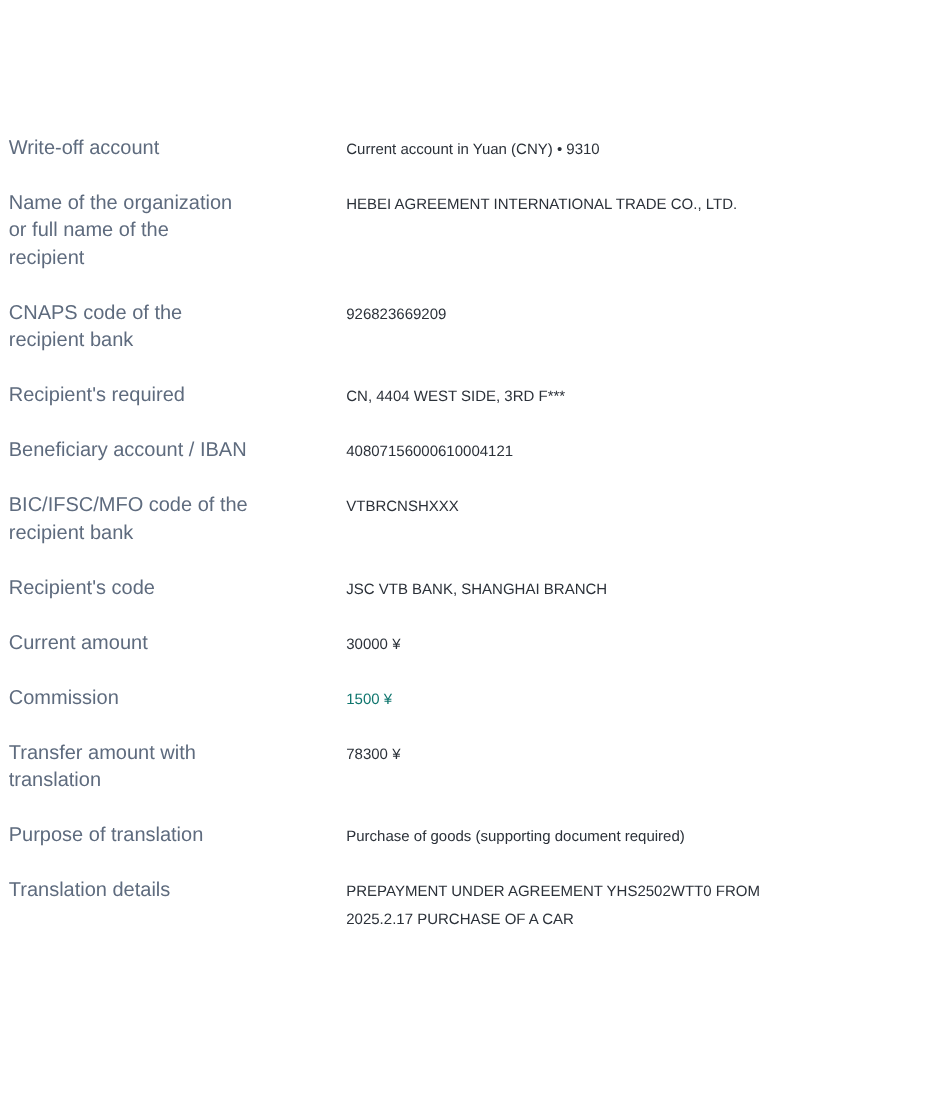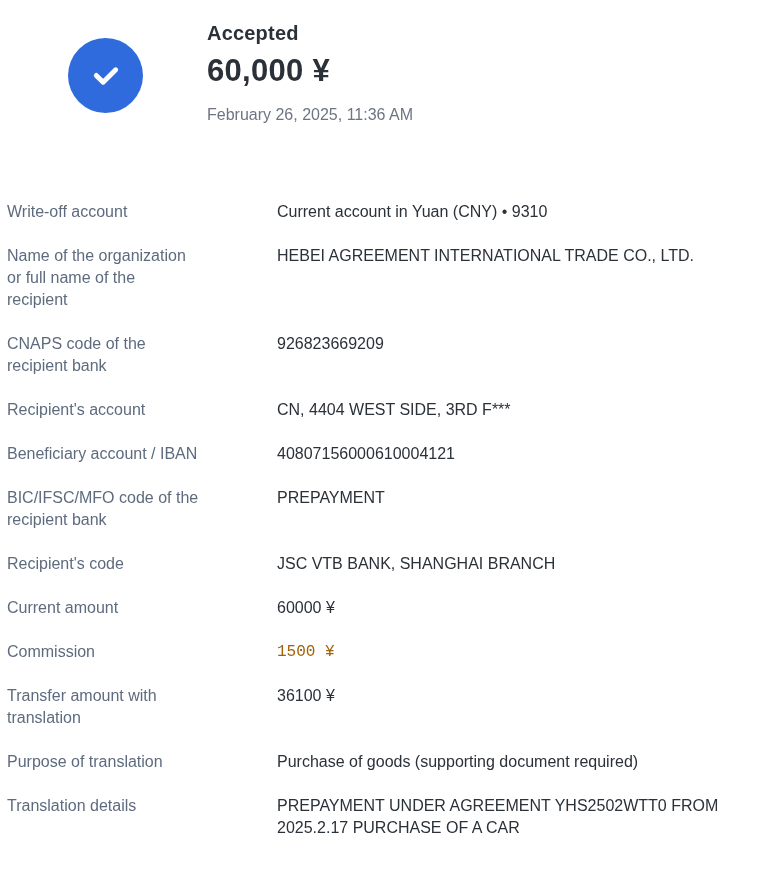--- a/index.html
+++ b/index.html
@@ -55,58 +55,46 @@
   }
   .datetime {
     font-size: 16px;
     line-height: 20px;
     color: #6d7583;
     margin-top: 16px;
   }
 
   
   .details {
-    margin-top: 76px;
+    margin-top: 108px;
     display: grid;
     grid-template-columns: 270px 1fr;
     row-gap: 22px;
     padding: 0 14px 0 7px;
   }
   .detail-row { display: contents; }
   .detail-label {
     font-size: 16px;
     line-height: 22px;
     color: #5e6b7e;
     white-space: pre-line;
     padding-right: 20px;
   }
   .detail-value {
-    font-size: 16px;
+    font-size: 12px;
     line-height: 22px;
     color: #2b3139;
     white-space: pre-line;
   }
 </style>
 </head>
 <body>
 
 <div class="page">
 
-  <div class="header">
-    <div class="success-icon" style="background: rgb(47, 107, 220);">
-      <svg width="40" height="40" viewBox="0 0 28 28" fill="none" aria-hidden="true">
-        <path d="M7.2 13.6 L12 18.4 L20.8 9.6" stroke="#ffffff" stroke-width="3.4" stroke-linecap="round" stroke-linejoin="round"></path>
-      </svg>
-    </div>
-    <div class="header-text">
-      <div class="status-title">Accepted</div>
-      <div class="amount">60,000 ¥</div>
-      <div class="datetime">February 26, 2025, 11:36 AM</div>
-    </div>
-  </div>
 
   <div class="details">
     <div class="detail-row">
       <div class="detail-label">Write-off account</div>
       <div class="detail-value">Current account in Yuan (CNY) • 9310</div>
     </div>
 
     <div class="detail-row">
       <div class="detail-label">Name of the organization
 or full name of the
@@ -114,54 +102,54 @@
       <div class="detail-value">HEBEI AGREEMENT INTERNATIONAL TRADE CO., LTD.</div>
     </div>
 
     <div class="detail-row">
       <div class="detail-label">CNAPS code of the
 recipient bank</div>
       <div class="detail-value">926823669209</div>
     </div>
 
     <div class="detail-row">
-      <div class="detail-label">Recipient's account</div>
+      <div class="detail-label">Recipient's required</div>
       <div class="detail-value">CN, 4404 WEST SIDE, 3RD F***</div>
     </div>
 
     <div class="detail-row">
       <div class="detail-label">Beneficiary account / IBAN</div>
       <div class="detail-value">40807156000610004121</div>
     </div>
 
     <div class="detail-row">
       <div class="detail-label">BIC/IFSC/MFO code of the
 recipient bank</div>
-      <div class="detail-value">PREPAYMENT</div>
+      <div class="detail-value">VTBRCNSHXXX</div>
     </div>
 
     <div class="detail-row">
       <div class="detail-label">Recipient's code</div>
       <div class="detail-value">JSC VTB BANK, SHANGHAI BRANCH</div>
     </div>
 
     <div class="detail-row">
       <div class="detail-label">Current amount</div>
-      <div class="detail-value">60000 ¥</div>
+      <div class="detail-value">30000 ¥</div>
     </div>
 
     <div class="detail-row">
       <div class="detail-label">Commission</div>
-      <div class="detail-value" style="color: #a16207; font-family: Liberation Mono, monospace;">1500 ¥</div>
+      <div class="detail-value" style="color: #0f766e;">1500 ¥</div>
     </div>
 
     <div class="detail-row">
       <div class="detail-label">Transfer amount with
 translation</div>
-      <div class="detail-value">36100 ¥</div>
+      <div class="detail-value">78300 ¥</div>
     </div>
 
     <div class="detail-row">
       <div class="detail-label">Purpose of translation</div>
       <div class="detail-value">Purchase of goods (supporting document required)</div>
     </div>
 
     <div class="detail-row">
       <div class="detail-label">Translation details</div>
       <div class="detail-value">PREPAYMENT UNDER AGREEMENT YHS2502WTT0 FROM

